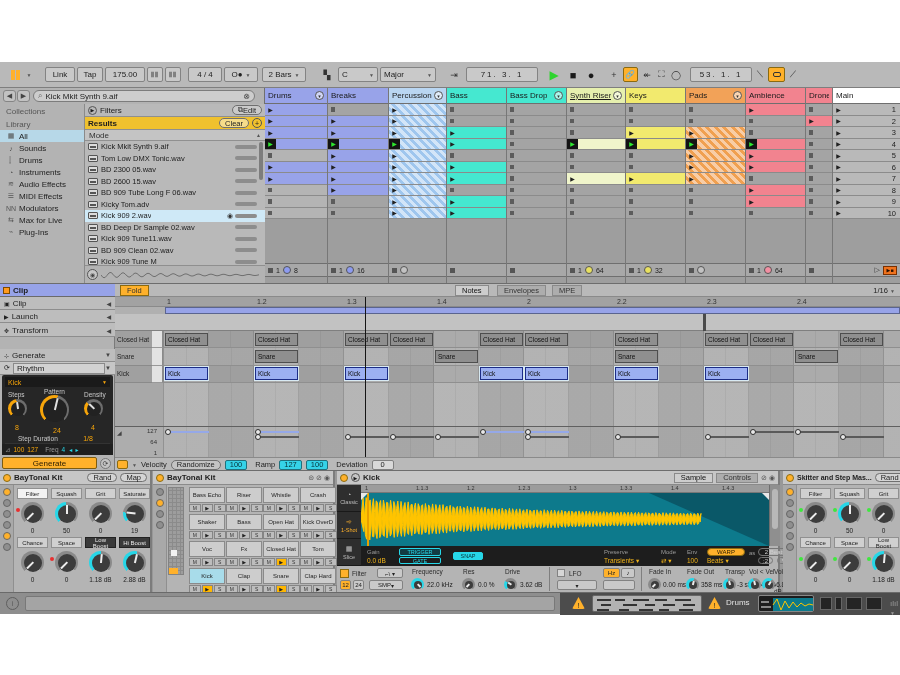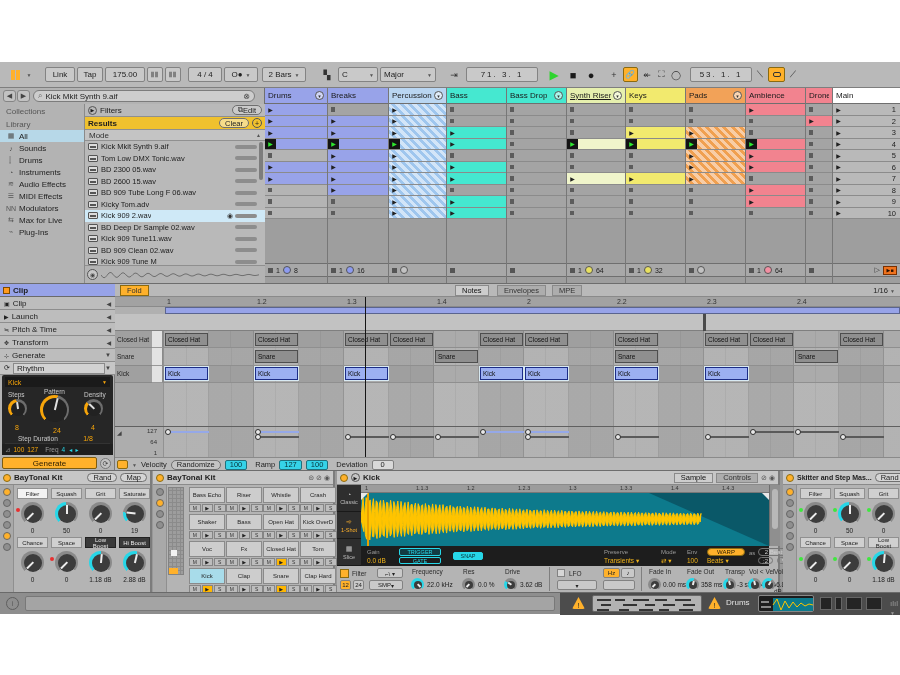--- a/index.html
+++ b/index.html
@@ -788,21 +788,21 @@
       <div class="cprow" style="top:26px">
           <span style="margin-right:3px;font-size:6px">▶</span>
           <span>Launch</span>
           <span class="arr">◀</span>
         </div>
       <div class="cprow" style="top:39px">
           <span style="margin-right:3px;font-size:6px">≒</span>
           <span>Pitch &amp; Time</span>
           <span class="arr">◀</span>
         </div>
-      <div class="cprow" style="top:52px">
+      <div class="cprow" style="top:40px">
           <span style="margin-right:3px;font-size:6px">✥</span>
           <span>Transform</span>
           <span class="arr">◀</span>
         </div>
       <div class="cprow" style="top:65px">
           <span style="margin-right:3px;font-size:6px">⊹</span>
           <span>Generate</span>
           <span class="arr">▼</span>
         </div>
       <div class="cprow" style="top:78px;background:#c6c6c6">

